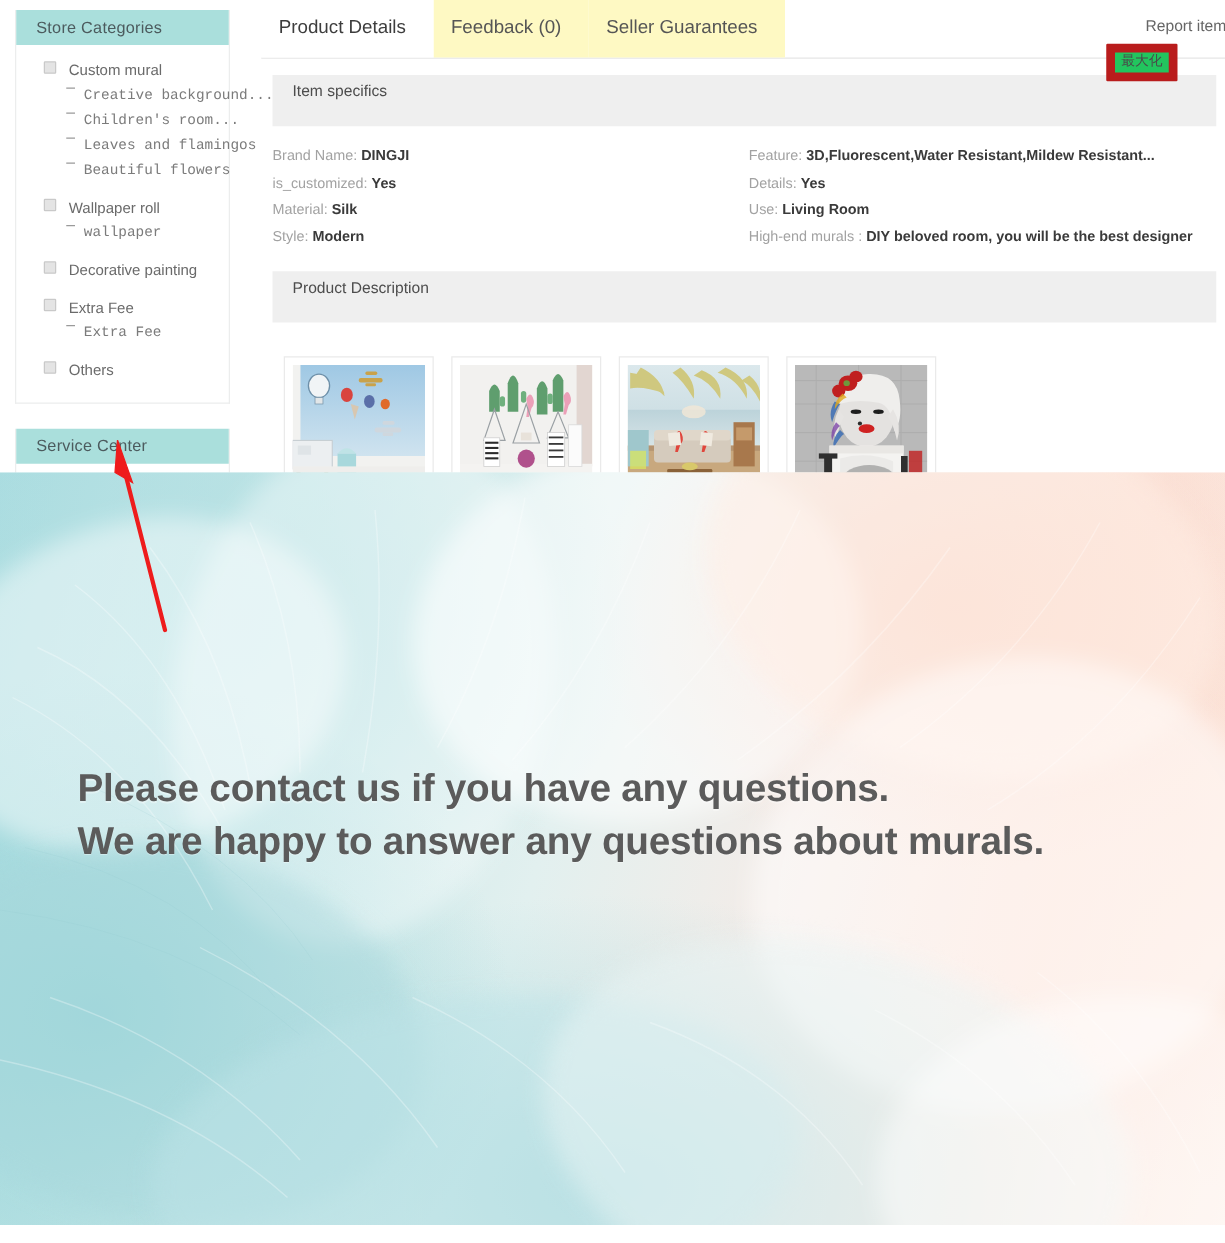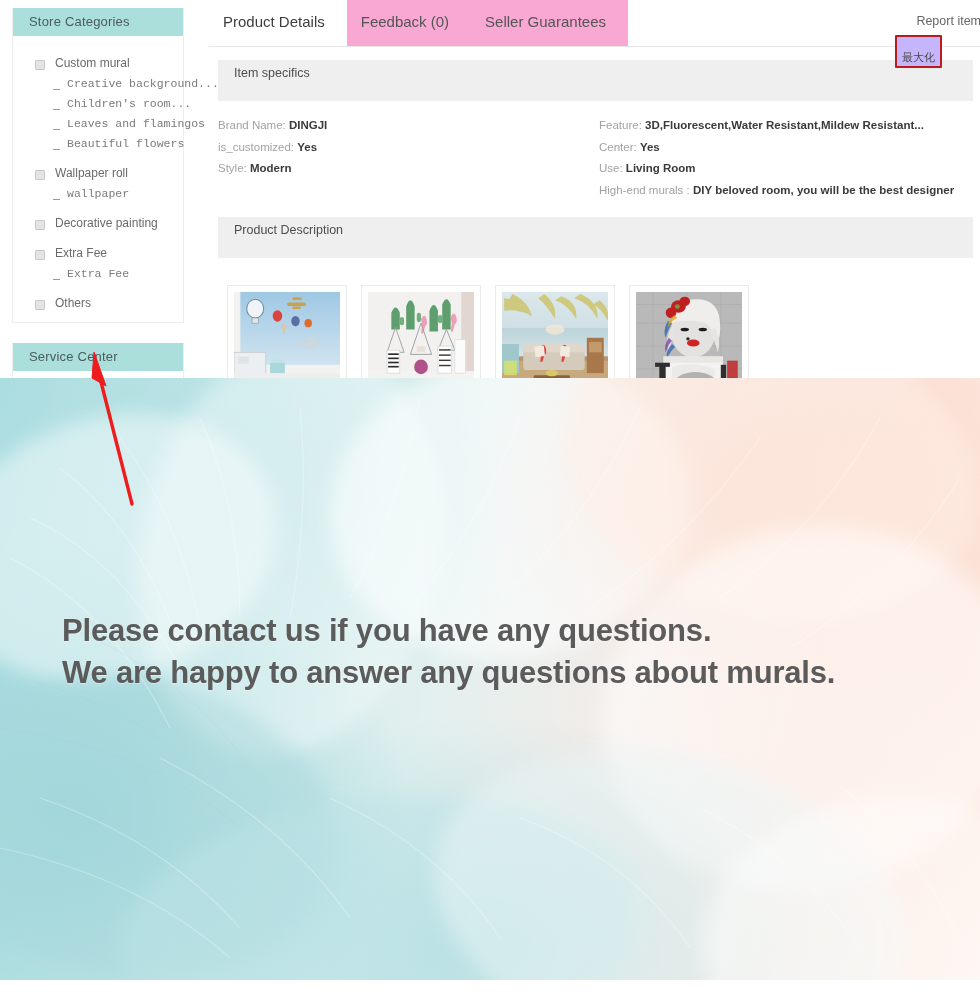--- a/index.html
+++ b/index.html
@@ -44,21 +44,21 @@
     color: #4c5b5e;
     font-size: 13px;
     padding-left: 16px;
     letter-spacing: .2px;
   }
   .cat-list {
     padding: 10px 0 12px 0;
   }
   .cat-row {
     display: flex;
-    align-items: flex-end;
+    align-items: flex-start;
     height: 21px;
     padding-left: 22px;
     color: #6a6a6a;
     font-size: 12px;
     white-space: nowrap;
   }
   .cat-row.top { margin-top: 3px; }
   .cat-row.sub { padding-left: 40px; color: #7b7b7b; font-size: 11.5px; height: 20px; font-family: Liberation Mono, monospace; }
   .cat-row.gap { margin-top: 9px; }
 
@@ -116,35 +116,35 @@
     color: #555555;
     padding: 13px 22px 0 14px;
     height: 46px;
     box-sizing: border-box;
     white-space: nowrap;
   }
   .tab.active {
     color: #3d3d3d;
     background: #ffffff;
   }
-  .tab.inactive { background: #f9a8d4; }
+  .tab.inactive { background: #fef9c3; }
   .report {
     position: absolute;
     right: 3px; top: 14px;
     font-size: 12.5px;
     color: #666666;
   }
   .tooltip {
     position: absolute;
     right: 42px; top: 35px;
     font-size: 11px;
     color: #4a4a4a;
-    background: #c4b5fd;
-    border: 2px solid #b91c1c;
-    padding: 14px 5px 2px 5px;
+    background: #22c55e;
+    border: 7px solid #b91c1c;
+    padding: 1px 5px 2px 5px;
     line-height: 13px;
     border-radius: 1px;
     z-index: 5;
   }
 
   .section-head {
     margin: 13px 0 0 9px;
     width: 755px;
     height: 41px;
     line-height: 26px;
@@ -341,31 +341,35 @@
       <div class="spec-col">
         <div class="spec-row">
           <span>Brand Name:</span>
           <b>DINGJI</b>
         </div>
         <div class="spec-row">
           <span>is_customized:</span>
           <b>Yes</b>
         </div>
         <div class="spec-row">
+          <span>Material:</span>
+          <b>Silk</b>
+        </div>
+        <div class="spec-row">
           <span>Style:</span>
           <b>Modern</b>
         </div>
       </div>
       <div class="spec-col right">
         <div class="spec-row">
           <span>Feature:</span>
           <b>3D,Fluorescent,Water Resistant,Mildew Resistant...</b>
         </div>
         <div class="spec-row">
-          <span>Center:</span>
+          <span>Details:</span>
           <b>Yes</b>
         </div>
         <div class="spec-row">
           <span>Use:</span>
           <b>Living Room</b>
         </div>
         <div class="spec-row">
           <span>High-end murals :</span>
           <b>DIY beloved room, you will be the best designer</b>
         </div>

